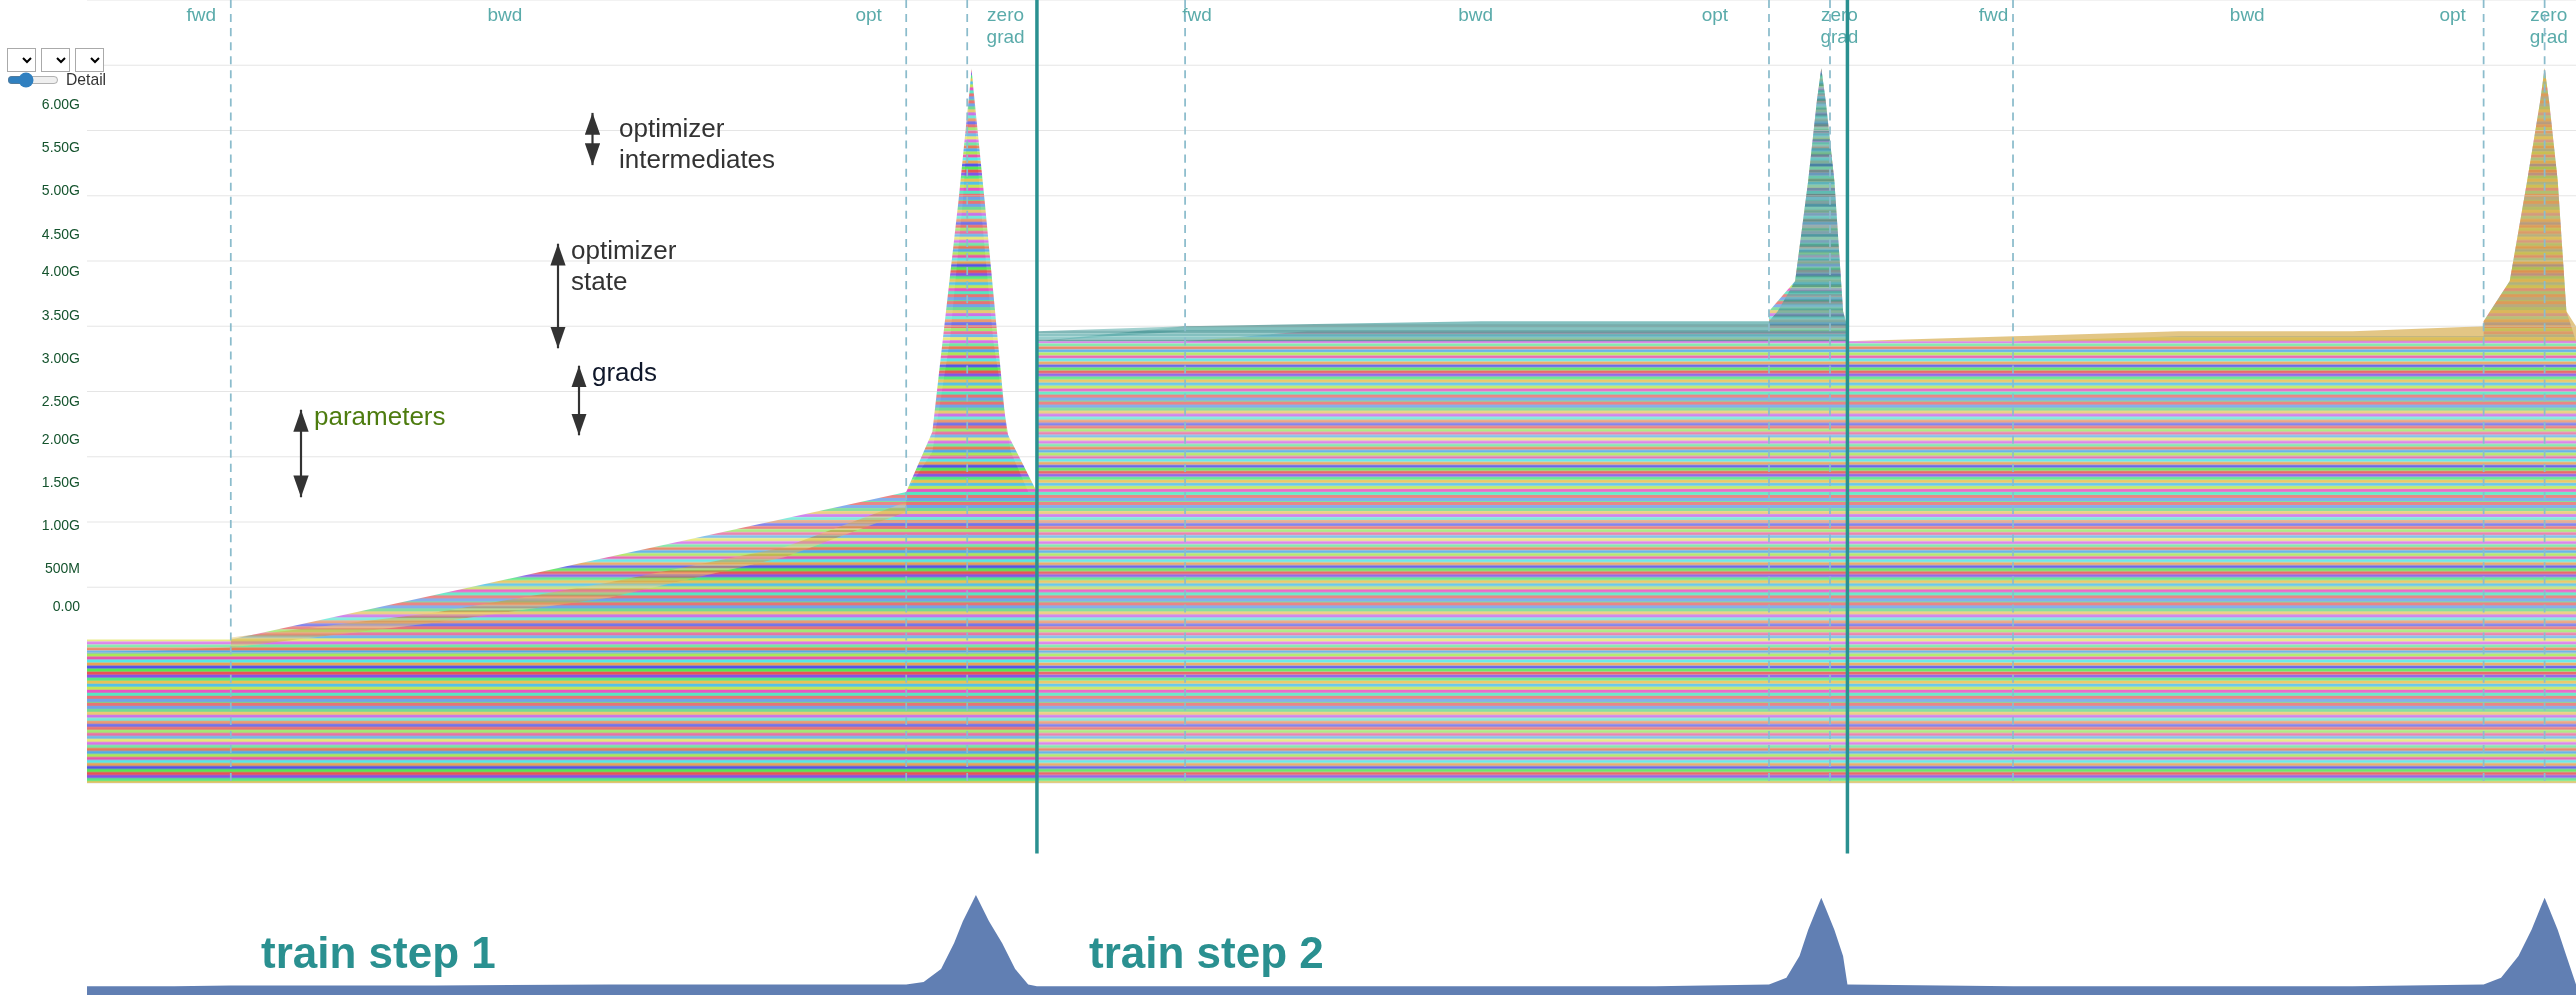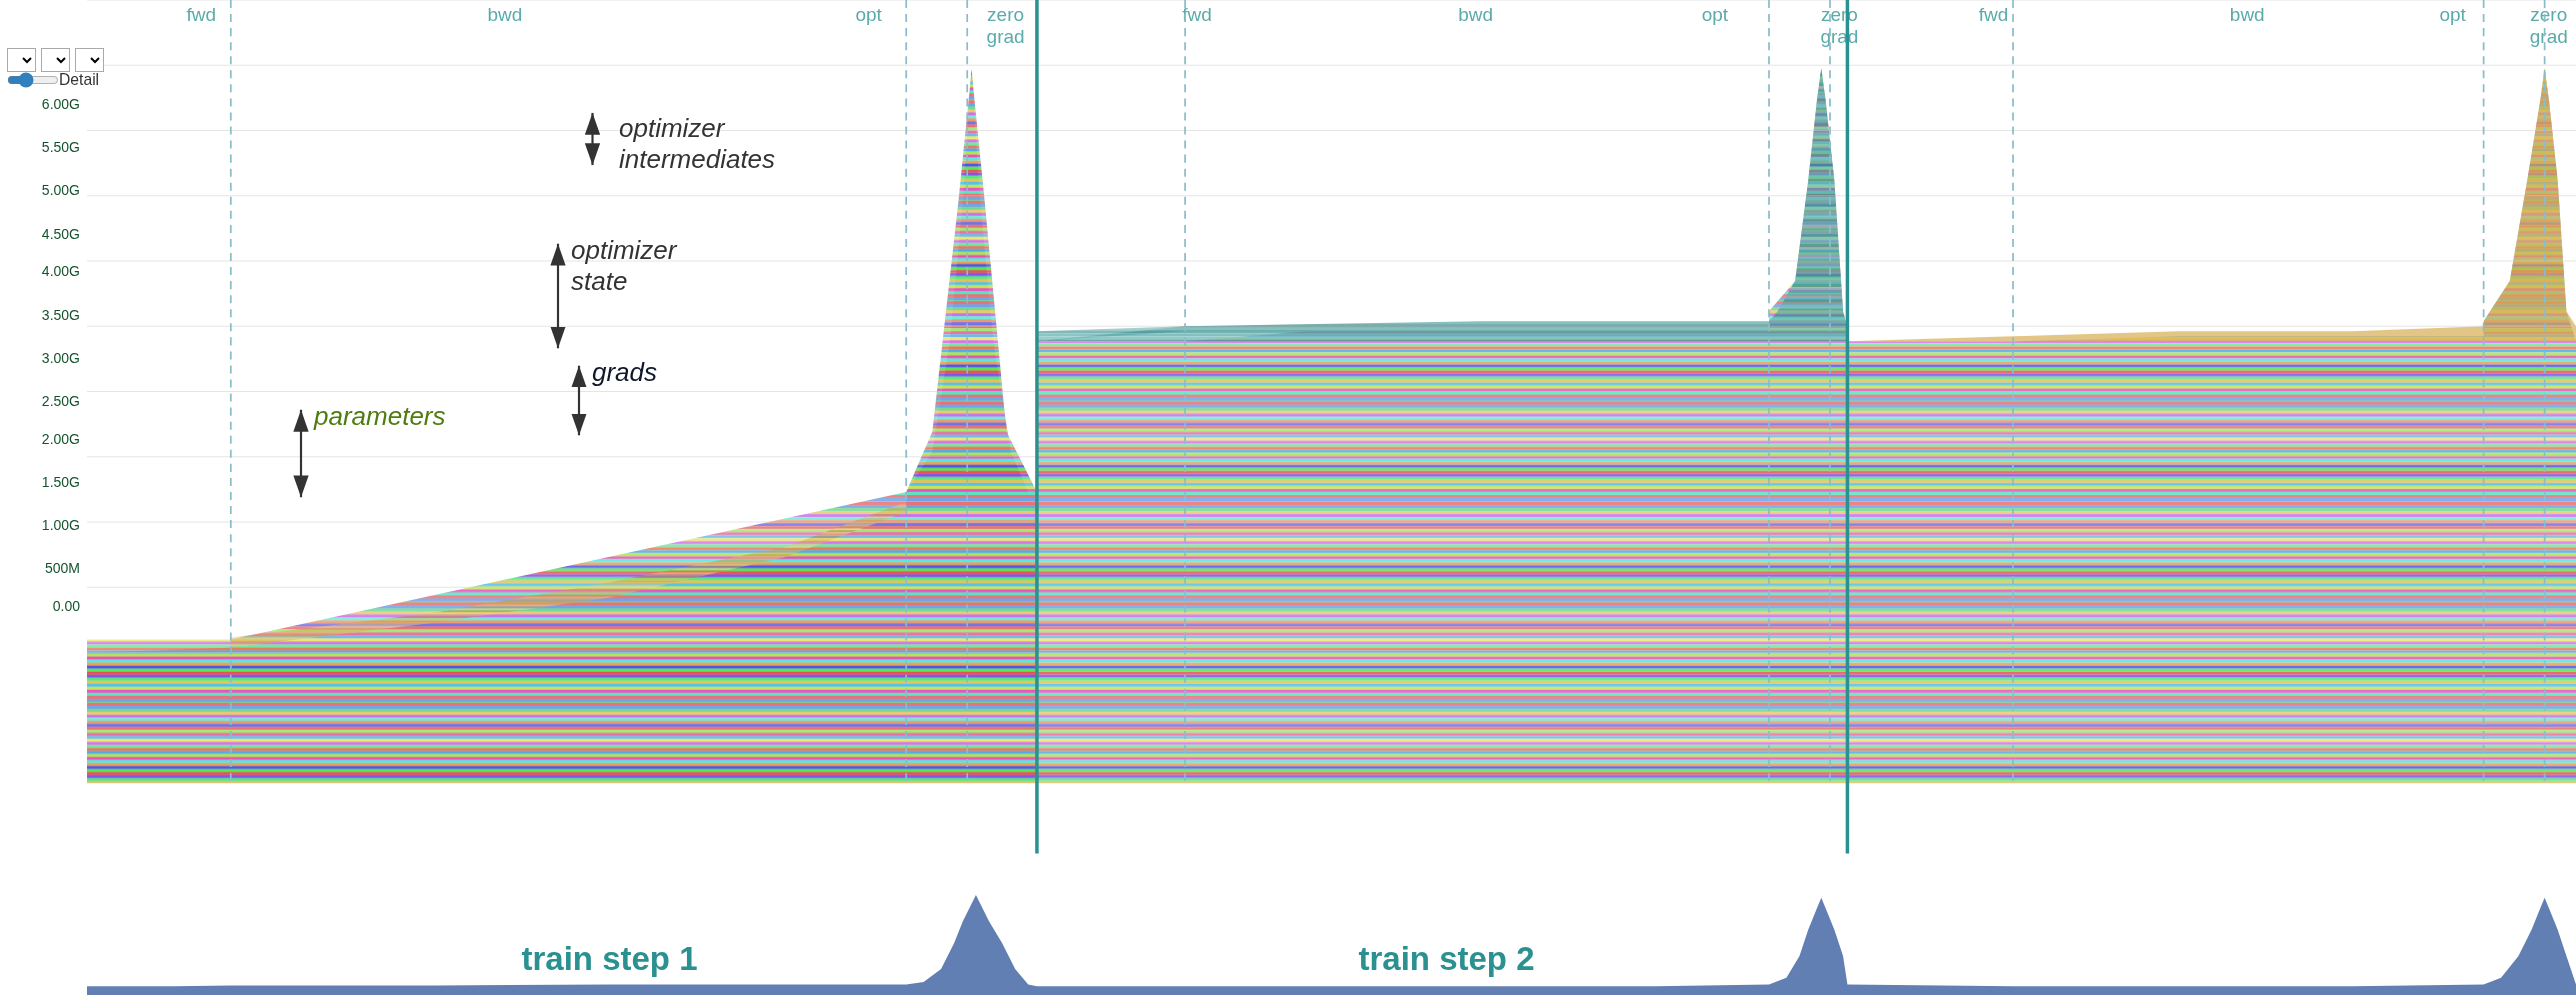--- a/index.html
+++ b/index.html
@@ -37,21 +37,21 @@
       border: 0.9px solid #aaa;
       background: white;
     }
 
     .detail-row {
       position: absolute;
       top: 71px;
       left: 7px;
       display: flex;
       align-items: center;
-      gap: 0;
+      gap: 7px;
       z-index: 10;
     }
 
     .detail-slider {
       width: 52px;
       accent-color: #3080c0;
     }
 
     .detail-label {
       font-size: 15.7px;
@@ -90,40 +90,38 @@
       top: 3.5px;
       font-size: 19px;
       color: #5aabaa;
       text-align: left;
     }
 
     
     .train-step-label {
       position: absolute;
       bottom: 52px;
-      font-size: 33px;
+      font-size: 44px;
       font-weight: bold;
       color: #2a9090;
-      text-align: center;
     }
 
     
     .chart-svg {
       position: absolute;
       top: 0;
       left: 0;
       width: 100%;
       height: 100%;
     }
 
     
     .annotation {
       position: absolute;
       z-index: 8;
-      font-style: italic;
     }
   </style>
 </head>
 <body>
 
 <div class="main-container">
 
   <div class="controls">
     <select>tutorials-snapshot.pickle</select>
     <select>Active Memory Timeline</select>

